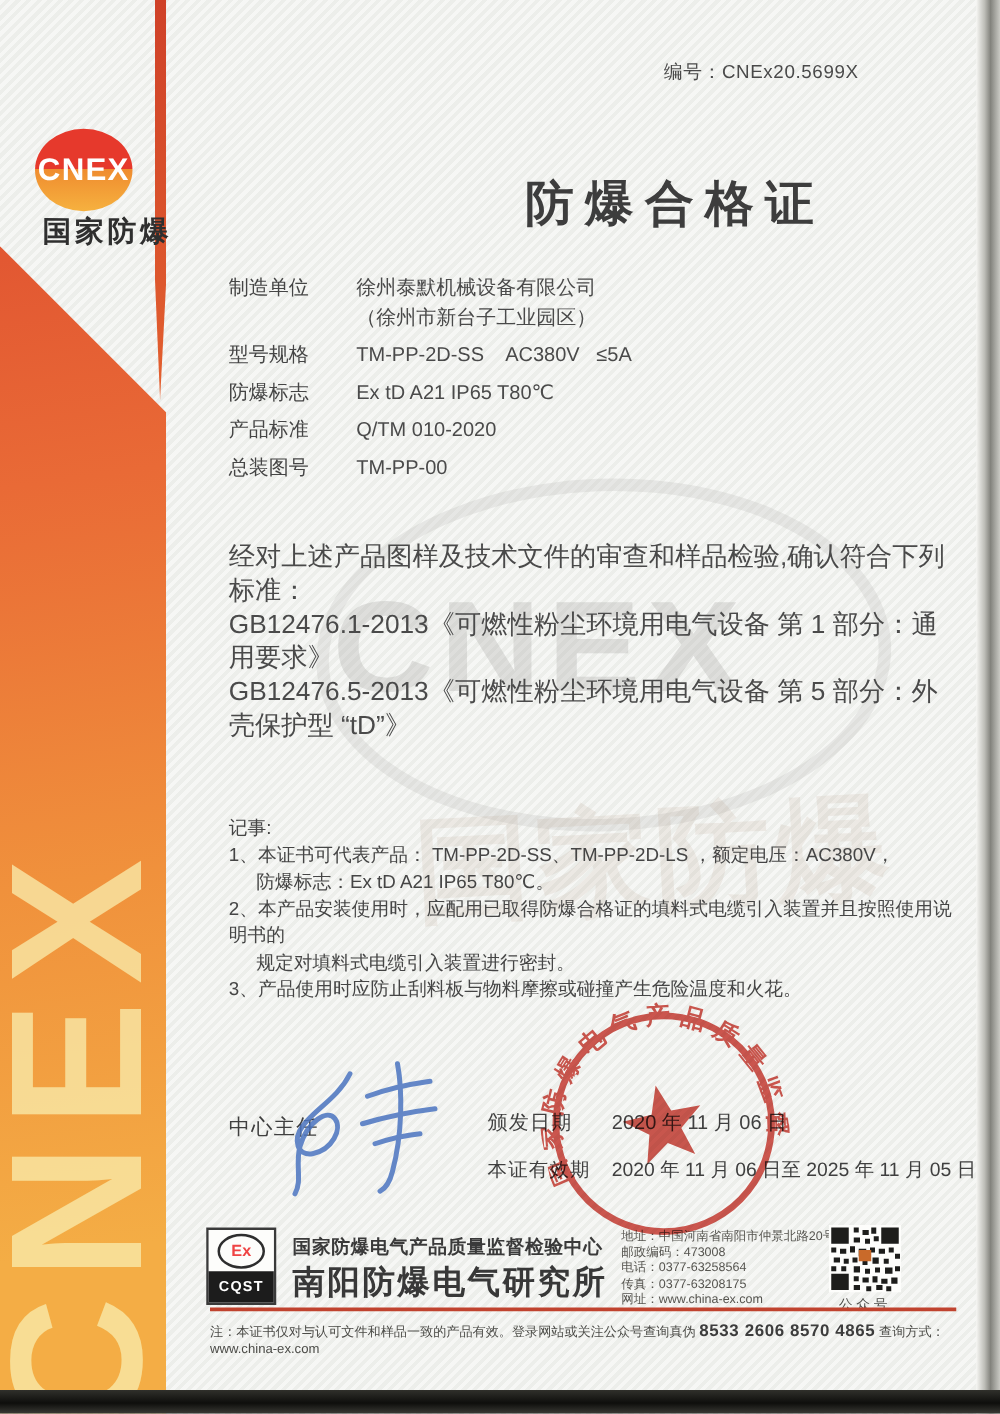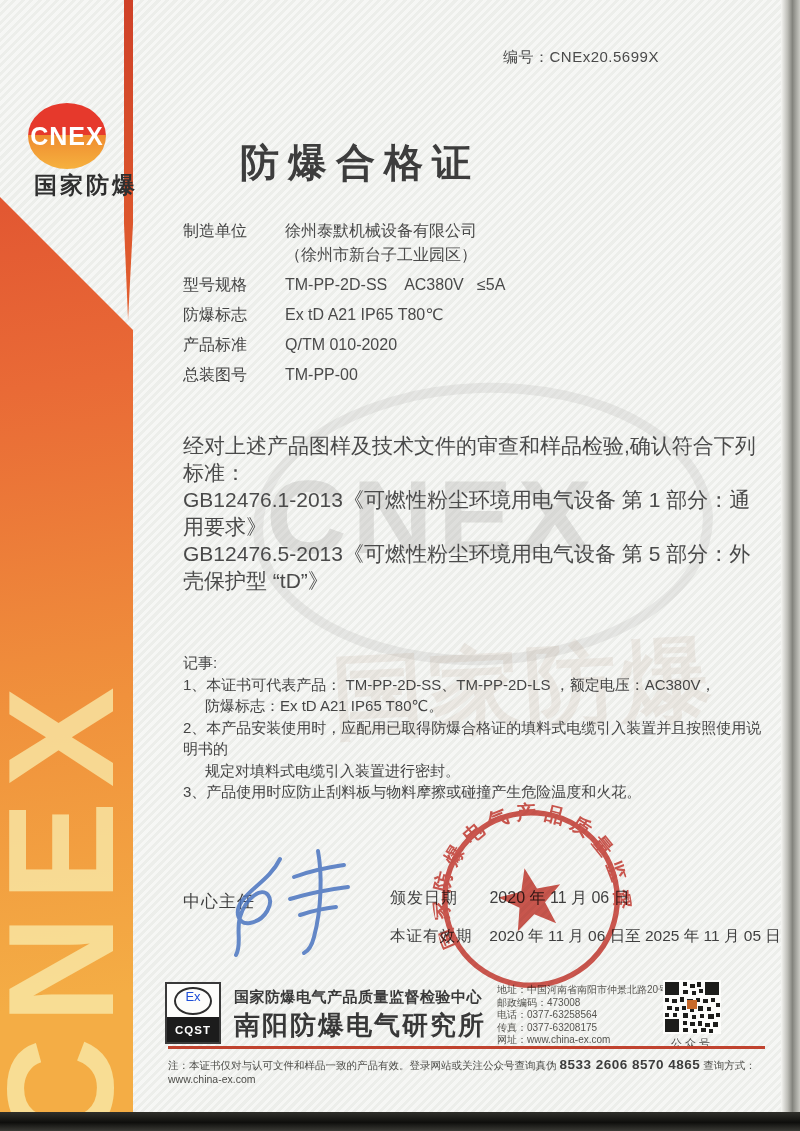--- a/index.html
+++ b/index.html
@@ -46,23 +46,23 @@
     position:absolute;left:266px;top:462px;z-index:1;
     font-size:112px;font-weight:bold;letter-spacing:5px;line-height:1;
     color:rgba(172,172,168,.32);transform:scaleY(.92);
   }
   .wm-notes{
     position:absolute;left:332px;top:642px;z-index:1;
     font-size:92px;font-weight:bold;letter-spacing:4px;line-height:1;
     color:rgba(176,148,128,.14);transform:rotate(-3deg);
   }
   
-  .cert-no{position:absolute;left:503px;top:48px;z-index:3;font-size:15px;color:#4a4a4a;letter-spacing:.5px;}
+  .cert-no{position:absolute;left:531px;top:48px;z-index:3;font-size:15px;color:#4a4a4a;letter-spacing:.5px;}
   .title{
-    position:absolute;left:240px;top:136px;width:420px;z-index:3;text-align:left;
+    position:absolute;left:240px;top:136px;width:420px;z-index:3;text-align:right;
     font-size:39px;font-weight:bold;letter-spacing:9px;color:#3d3d3d;
   }
   
   .fields{position:absolute;left:183px;top:222px;width:560px;z-index:3;font-size:16px;}
   .frow{display:flex;line-height:17px;margin-bottom:13px;}
   .frow.sub{margin-top:-6px;}
   .flabel{width:78px;margin-right:24px;flex:0 0 auto;color:#454545;}
   .fvalue{white-space:pre-wrap;color:#4a4a4a;}
   
   .standards{position:absolute;left:183px;top:432px;width:575px;z-index:3;font-size:21px;line-height:27px;color:#4a4a4a;}
@@ -72,21 +72,21 @@
   
   .director-label{position:absolute;left:183px;top:890px;z-index:3;font-size:17px;color:#3f3f3f;letter-spacing:1px;}
   .signature{position:absolute;left:222px;top:845px;z-index:5;}
   .date-row1{position:absolute;left:390px;top:888px;z-index:3;font-size:16px;color:#3f3f3f;}
   .date-row2{position:absolute;left:390px;top:926px;z-index:3;font-size:15.5px;color:#3f3f3f;}
   .date-label{display:inline-block;width:95px;letter-spacing:1px;}
   .stamp{position:absolute;left:433px;top:801px;width:196px;height:196px;z-index:4;opacity:.82;mix-blend-mode:multiply;transform:rotate(-12deg);}
   
   .cqst-mark{position:absolute;left:165px;top:982px;width:52px;height:58px;border:2px solid #3a3a3a;z-index:3;background:#fff;}
   .cqst-top{height:33px;display:flex;align-items:center;justify-content:center;background:#fdfdfb;}
-  .cqst-ellipse{width:34px;height:24px;border:2px solid #2e2e2e;border-radius:50%;display:flex;justify-content:center;font-size:13px;font-weight:normal;color:#1d4ed8;}
+  .cqst-ellipse{width:34px;height:24px;border:2px solid #2e2e2e;border-radius:50%;display:flex;align-items:center;justify-content:center;font-size:13px;font-weight:bold;color:#ef4444;}
   .cqst-bottom{height:25px;background:#1c1c1c;color:#fff;display:flex;align-items:center;justify-content:center;font-size:11.5px;font-weight:bold;letter-spacing:1px;}
   .center-name{position:absolute;left:234px;top:988px;z-index:3;font-size:15px;font-weight:bold;color:#3a3a3a;letter-spacing:.5px;}
   .institute-name{position:absolute;left:234px;top:1008px;z-index:3;font-size:26px;font-weight:bold;color:#383838;letter-spacing:2px;}
   .addr{position:absolute;left:497px;top:984px;z-index:3;font-size:10px;line-height:12.5px;color:#55544f;}
   .qr{position:absolute;left:663px;top:980px;z-index:3;}
   .qr-caption{position:absolute;left:663px;top:1036px;width:58px;z-index:3;text-align:center;font-size:11px;letter-spacing:3px;color:#4c4c48;}
   .red-line{position:absolute;left:168px;top:1046px;width:597px;height:2.5px;background:#c0432f;z-index:3;}
   .bottom-note{position:absolute;left:168px;top:1057px;width:610px;z-index:3;font-size:10.5px;color:#4c4c48;}
   .bottom-note .code{font-size:13.5px;color:#3d3d3d;font-weight:600;letter-spacing:.5px;}
   

